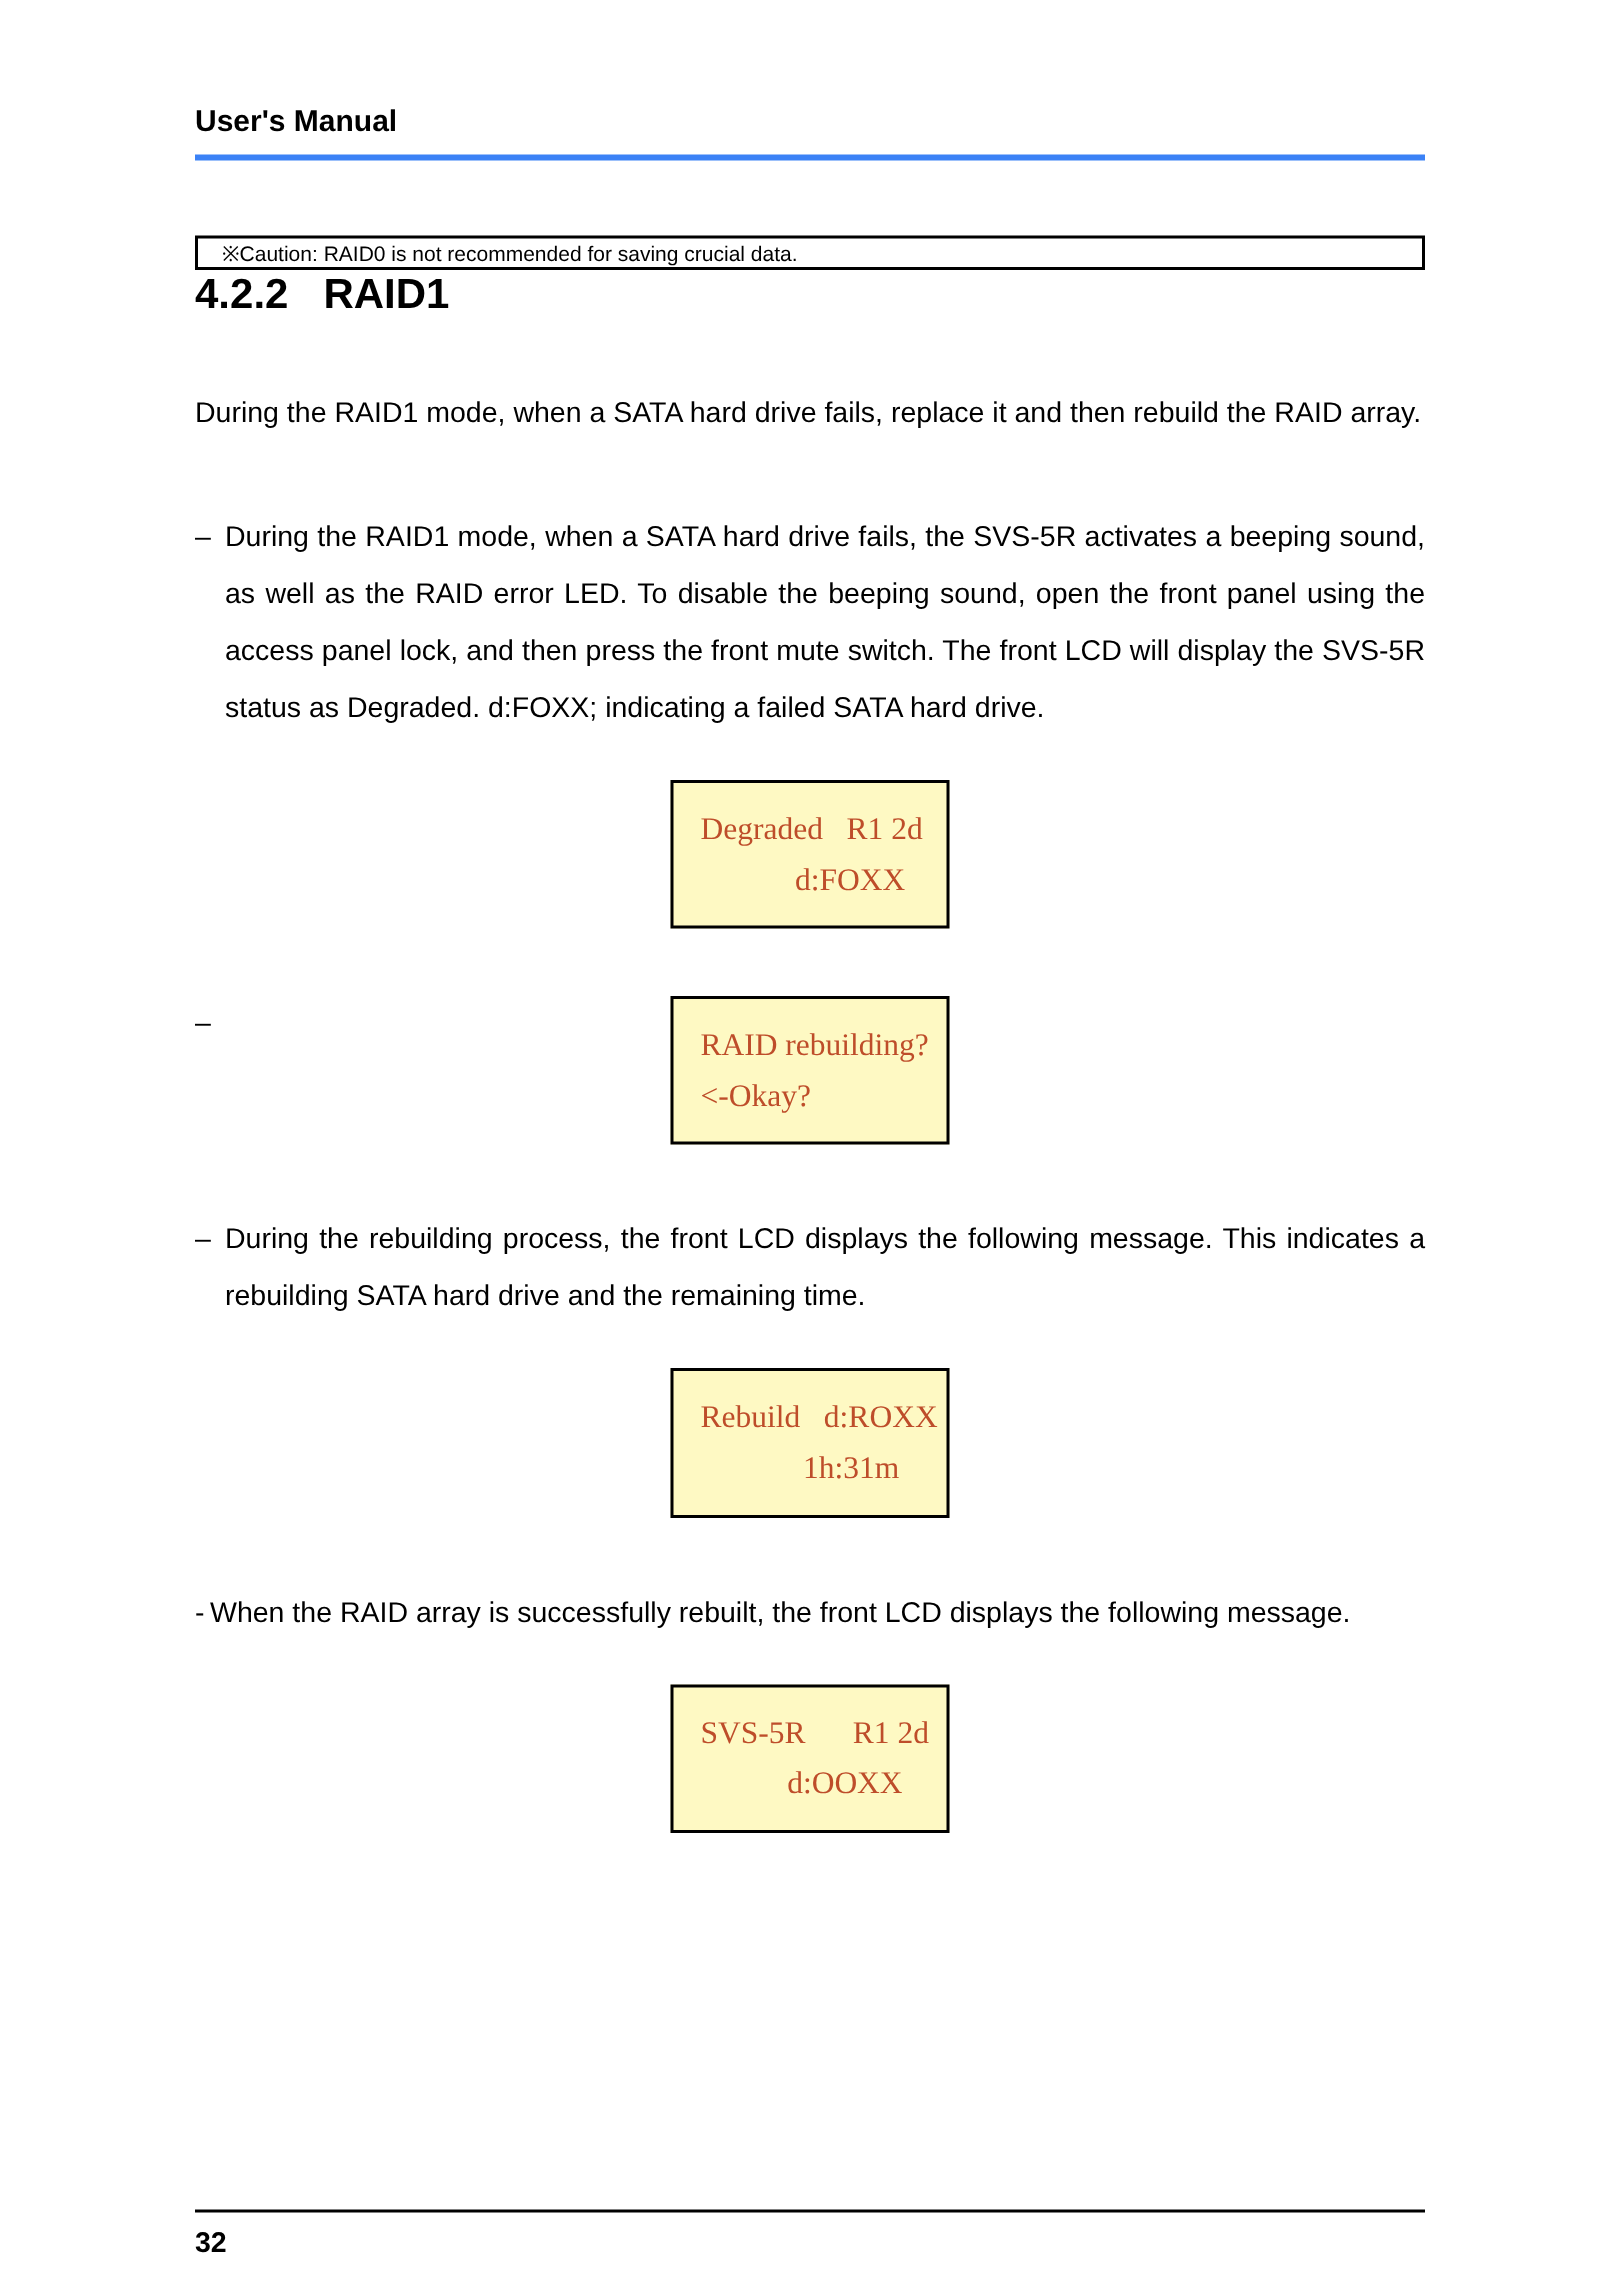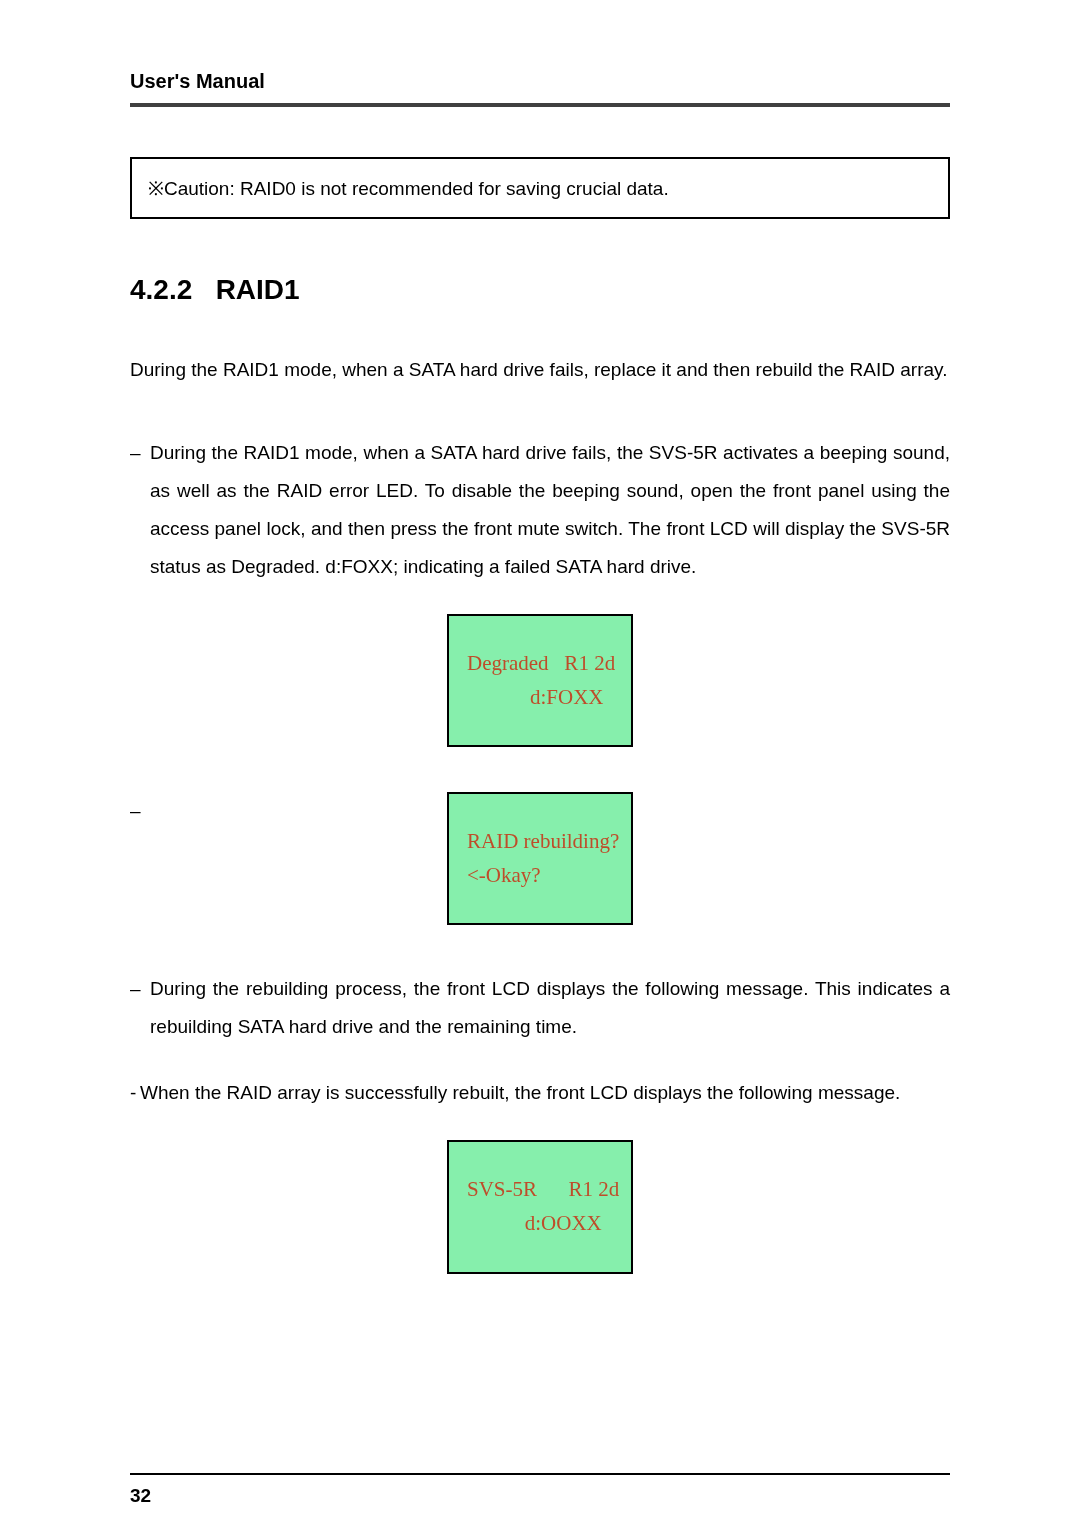--- a/index.html
+++ b/index.html
@@ -16,28 +16,27 @@
     position: relative;
   }
   .page {
     padding: 70px 130px 0 130px;
     box-sizing: border-box;
   }
   .page-header {
     font-weight: bold;
     font-size: 20px;
     padding-bottom: 10px;
-    border-bottom: 4px solid #404040;
+    border-bottom: 4px solid #3b82f6;
     margin-bottom: 50px;
   }
   .caution-box {
     border: 2px solid #000;
-    padding: 16px 16px;
-    font-size: 19px;
-    margin-bottom: 55px;
+    padding: 0 16px;
+    font-size: 14px;
   }
   .section-heading {
     font-weight: bold;
     font-size: 28px;
     margin-bottom: 45px;
   }
   .intro-para {
     font-size: 19px;
     line-height: 2.0;
     text-align: justify;
@@ -56,25 +55,25 @@
     left: 0;
     top: 0;
   }
   .lcd-wrap {
     display: flex;
     justify-content: center;
     margin-bottom: 45px;
   }
   .lcd {
     border: 2px solid #000;
-    background: #86efac;
+    background: #fef9c3;
     color: #be4d2a;
     font-family: "Times New Roman", Times, serif;
     font-size: 21px;
-    padding: 31px 18px;
+    padding: 14px 18px;
     width: 186px;
     line-height: 1.6;
     box-sizing: border-box;
     white-space: pre;
   }
   .page-footer {
     position: absolute;
     bottom: 20px;
     left: 130px;
     right: 130px;
@@ -121,20 +120,24 @@
   </div>
   <div class="lcd-wrap">
     <div class="lcd">RAID rebuilding?
 &lt;-Okay?</div>
   </div>
 
   <div class="bullet-block">
     <span class="dash">–</span>
     <span>During the rebuilding process, the front LCD displays the following message. This indicates a rebuilding SATA hard drive and the remaining time.</span>
   </div>
+  <div class="lcd-wrap">
+    <div class="lcd">Rebuild   d:ROXX
+             1h:31m</div>
+  </div>
 
   <div class="bullet-block" style="padding-left:10px;">
     <span class="dash">-</span>
     <span> When the RAID array is successfully rebuilt, the front LCD displays the following message.</span>
   </div>
   <div class="lcd-wrap">
     <div class="lcd">SVS-5R      R1 2d
            d:OOXX</div>
   </div>
 

